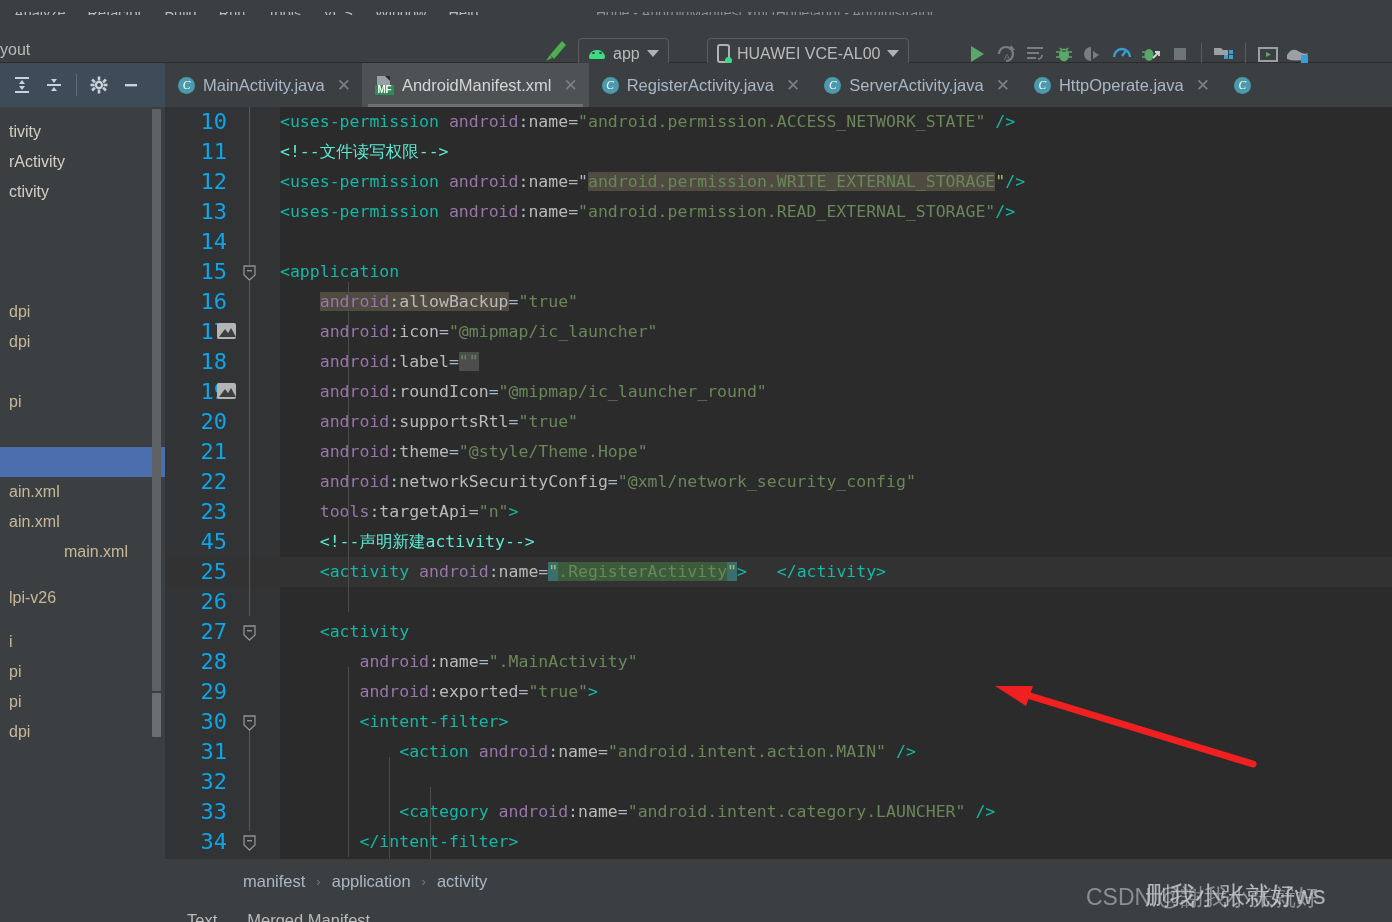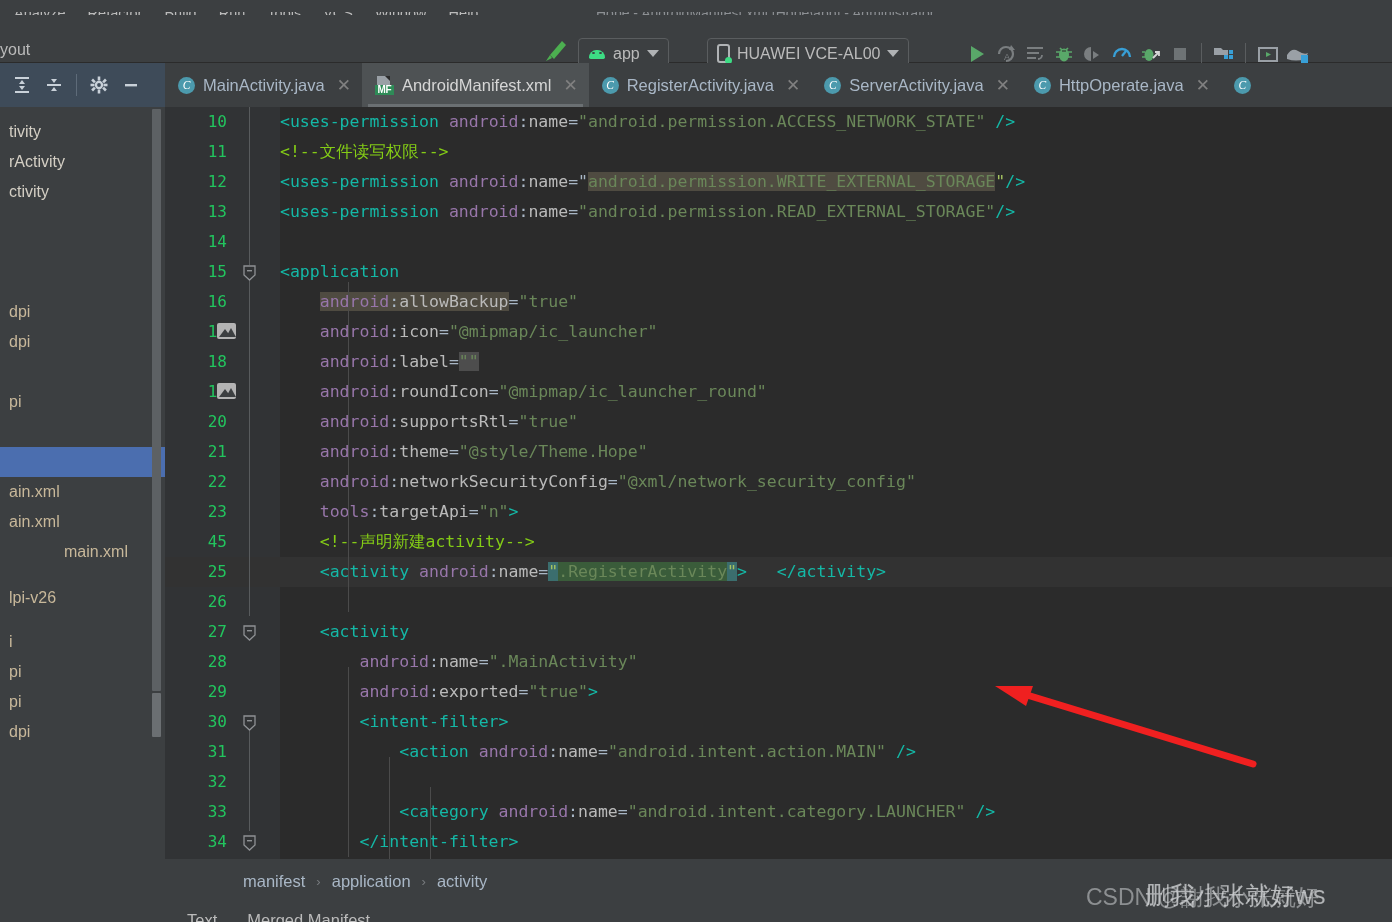--- a/index.html
+++ b/index.html
@@ -131,32 +131,32 @@
   .code-wrap { position: absolute; left: 0; top: 44px; width: 1227px; height: 752px; background: #2b2b2b; overflow: hidden; }
   .gutter { position: absolute; left: 0; top: 0; width: 115px; height: 752px; background: #313335; }
   .code-lines {
     position: absolute; left: 0; top: 0; width: 1227px;
     font-family: "DejaVu Sans Mono", monospace; font-size: 16.5px;
   }
   .cline { position: relative; height: 30px; line-height: 30px; white-space: pre; }
   .cline.cur { background: #323232; }
   .lnum {
     position: absolute; left: 0; width: 62px; text-align: right;
-    color: #22c55e; font-size: 16px; font-family: "DejaVu Sans Mono", monospace;
+    color: #0ea5e9; font-size: 22px; font-family: "DejaVu Sans Mono", monospace;
   }
   .ctext { position: absolute; left: 115px; }
 
   
   .t-tag   { color: #14b8a6; }
   .t-attr  { color: #bababa; }
   .t-ns    { color: #9876aa; }
   .t-eq    { color: #a9b7c6; }
   .t-val   { color: #6a8759; }
   .t-quote { color: #a5c261; }
-  .t-cmt   { color: #84cc16; }
+  .t-cmt   { color: #5eead4; }
   .hl-ident { background: #4f4b41; }
   .sel-box  { background: #3a5c3a; }
   .brkt     { background: #3b6e6e; }
   .emptyq   { background: #4d4d4d; }
 
   .gut-img {
     position: absolute; left: 52px; width: 19px; height: 16px; background: #b4b4b4;
     border-radius: 2px; overflow: hidden;
   }
   .gut-img::after {

